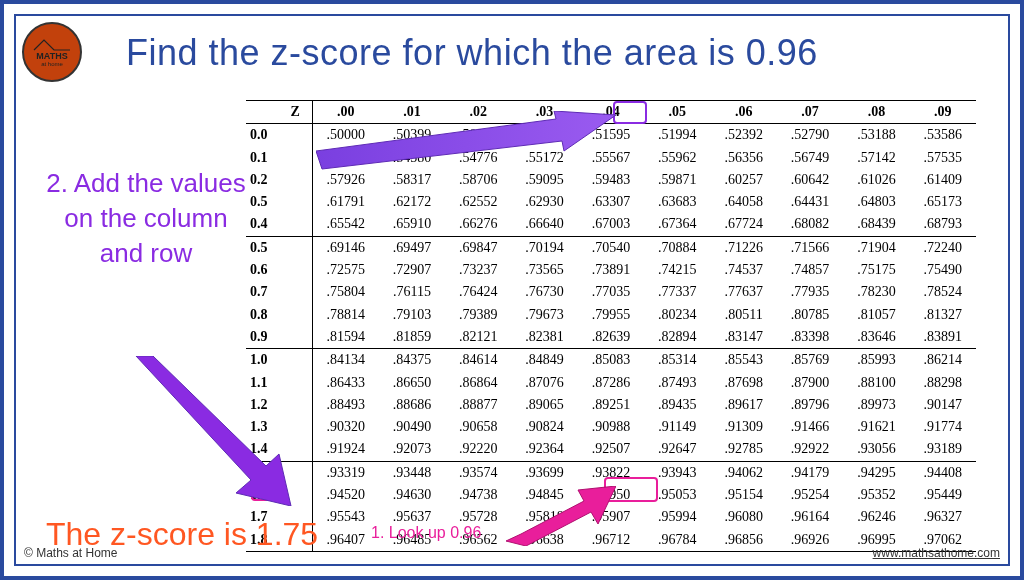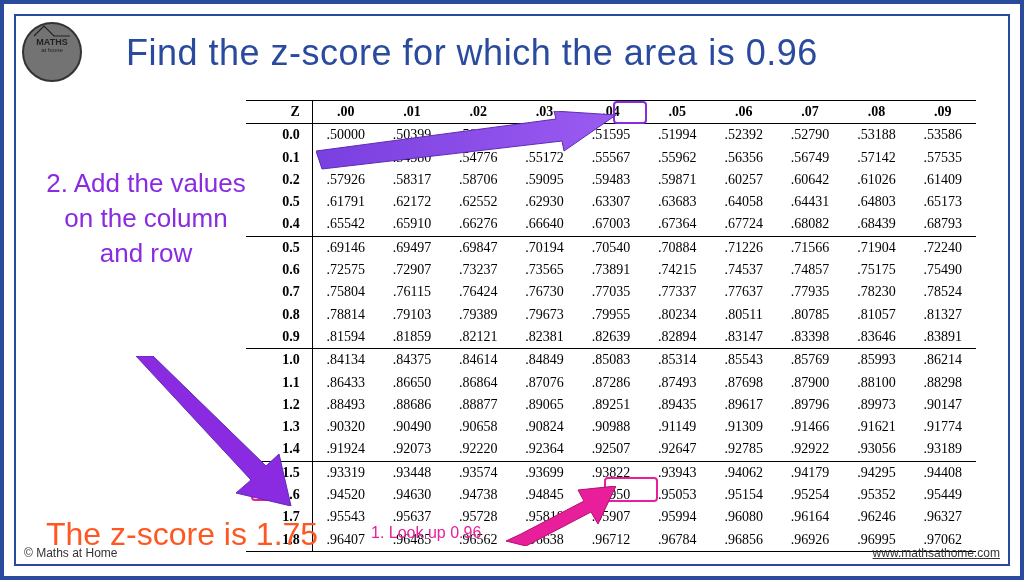--- a/index.html
+++ b/index.html
@@ -30,24 +30,25 @@
     overflow: hidden;
   }
   .logo {
     position: absolute;
     top: 6px;
     left: 6px;
     width: 56px;
     height: 56px;
     border: 2px solid #333;
     border-radius: 50%;
-    background: #737373;
+    background: #c2410c;
     display: flex;
     flex-direction: column;
     align-items: center;
+    justify-content: center;
     font-size: 9px;
     font-weight: bold;
     line-height: 1;
     color: #222;
   }
   .logo svg { display: block; }
   .title {
     position: absolute;
     top: 16px;
     left: 110px;
@@ -77,21 +78,21 @@
     font-weight: normal;
     border: none;
   }
   thead th {
     border-top: 1.5px solid #000;
     border-bottom: 1.5px solid #000;
     font-weight: bold;
   }
   tbody td:first-child {
     font-weight: bold;
-    text-align: right;
+    text-align: left;
     padding-right: 12px;
     border-right: 1.5px solid #000;
   }
   thead th:first-child {
     text-align: right;
     padding-right: 12px;
     border-right: 1.5px solid #000;
   }
   tr.sep td {
     border-bottom: 1px solid #000;

